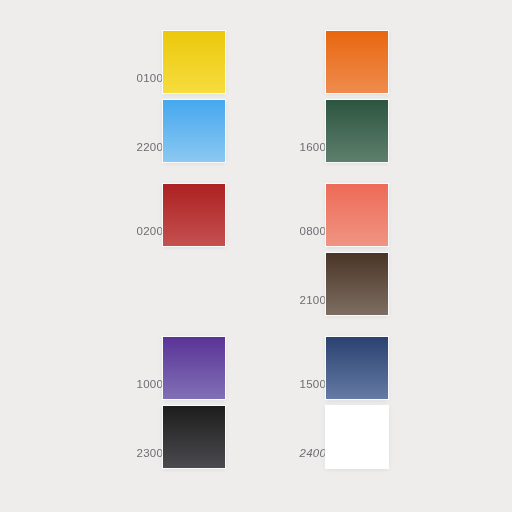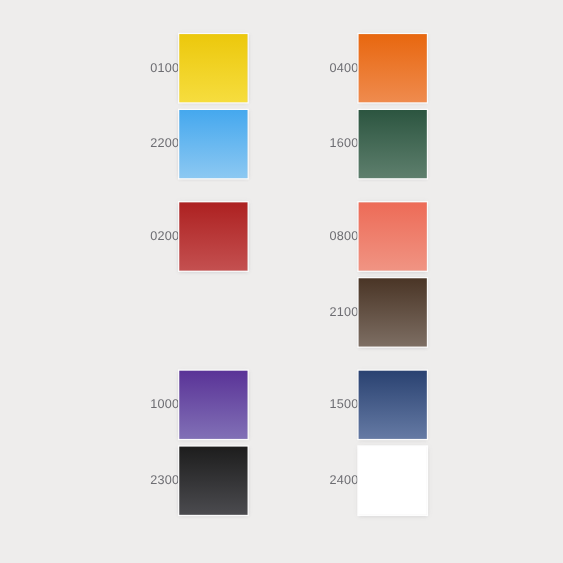--- a/index.html
+++ b/index.html
@@ -33,21 +33,21 @@
 
   .swatch-row {
     position: absolute;
     left: 0;
     height: 62px;
     width: 230px;
   }
   .swatch-label {
     position: absolute;
     right: 163px;
-    top: 0;
+    top: 16px;
     height: 62px;
     line-height: 62px;
     width: 60px;
     text-align: right;
     font-size: 11.5px;
     letter-spacing: 0.2px;
     color: #6d6d72;
     white-space: nowrap;
     user-select: none;
   }
@@ -88,37 +88,36 @@
         <div class="swatch-label" style="color: rgb(109, 109, 114);">1000</div>
         <div class="swatch-chip" style="width: 62px; height: 62px; background: linear-gradient(rgb(90, 51, 151) 0%, rgb(129, 112, 182) 100%);"></div>
       </div>
       <div class="swatch-row" style="top: 406px;">
         <div class="swatch-label" style="color: rgb(109, 109, 114);">2300</div>
         <div class="swatch-chip" style="width: 62px; height: 62px; background: linear-gradient(rgb(29, 29, 29) 0%, rgb(75, 75, 79) 100%);"></div>
       </div>
     </div>
   <div class="swatch-column" id="column-right">
       <div class="swatch-row" style="top: 31px;">
-        <div class="swatch-label" style="color: rgb(109, 109, 114);">0400</div>
         <div class="swatch-chip" style="width: 62px; height: 62px; background: linear-gradient(rgb(232, 103, 15) 0%, rgb(239, 139, 78) 100%);"></div>
       </div>
       <div class="swatch-row" style="top: 100px; text-decoration: underline;">
         <div class="swatch-label" style="color: rgb(109, 109, 114);">1600</div>
         <div class="swatch-chip" style="width: 62px; height: 62px; background: linear-gradient(rgb(44, 85, 64) 0%, rgb(94, 127, 109) 100%);"></div>
       </div>
       <div class="swatch-row" style="top: 184px;">
         <div class="swatch-label" style="color: rgb(109, 109, 114);">0800</div>
         <div class="swatch-chip" style="width: 62px; height: 62px; background: linear-gradient(rgb(237, 107, 87) 0%, rgb(240, 148, 131) 100%);"></div>
       </div>
       <div class="swatch-row" style="top: 253px;">
         <div class="swatch-label" style="color: rgb(109, 109, 114);">2100</div>
         <div class="swatch-chip" style="width: 62px; height: 62px; background: linear-gradient(rgb(74, 53, 38) 0%, rgb(125, 110, 99) 100%);"></div>
       </div>
       <div class="swatch-row" style="top: 337px;">
         <div class="swatch-label" style="color: rgb(109, 109, 114);">1500</div>
         <div class="swatch-chip" style="width: 62px; height: 62px; background: linear-gradient(rgb(42, 66, 113) 0%, rgb(101, 122, 164) 100%);"></div>
       </div>
-      <div class="swatch-row" style="top: 406px;">
+      <div class="swatch-row" style="top: 406px; font-style: italic;">
         <div class="swatch-label" style="color: rgb(109, 109, 114);">2400</div>
         <div class="swatch-chip is-white" style="width: 62px; height: 62px; background: linear-gradient(rgb(255, 255, 255) 0%, rgb(255, 255, 255) 100%);"></div>
       </div>
     </div>
 </div>
 
 </body></html>

